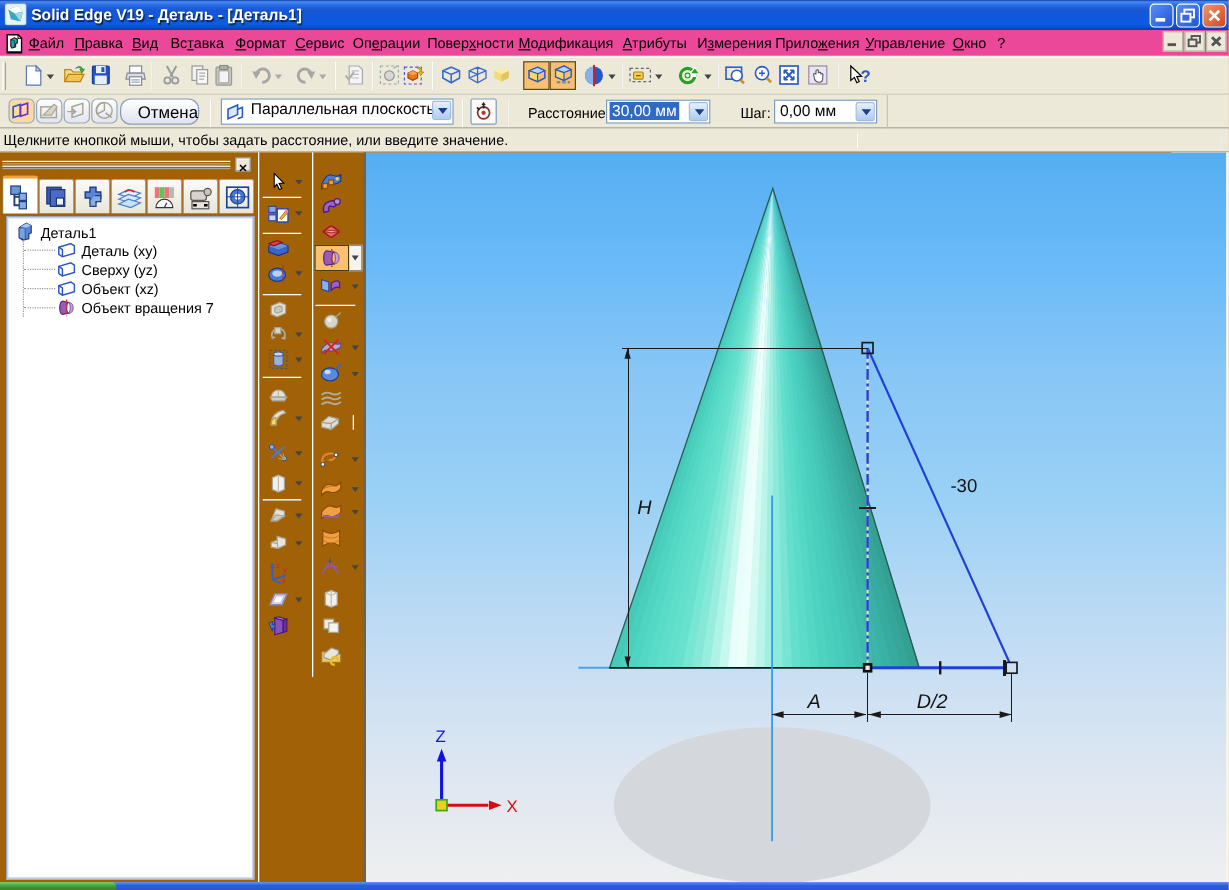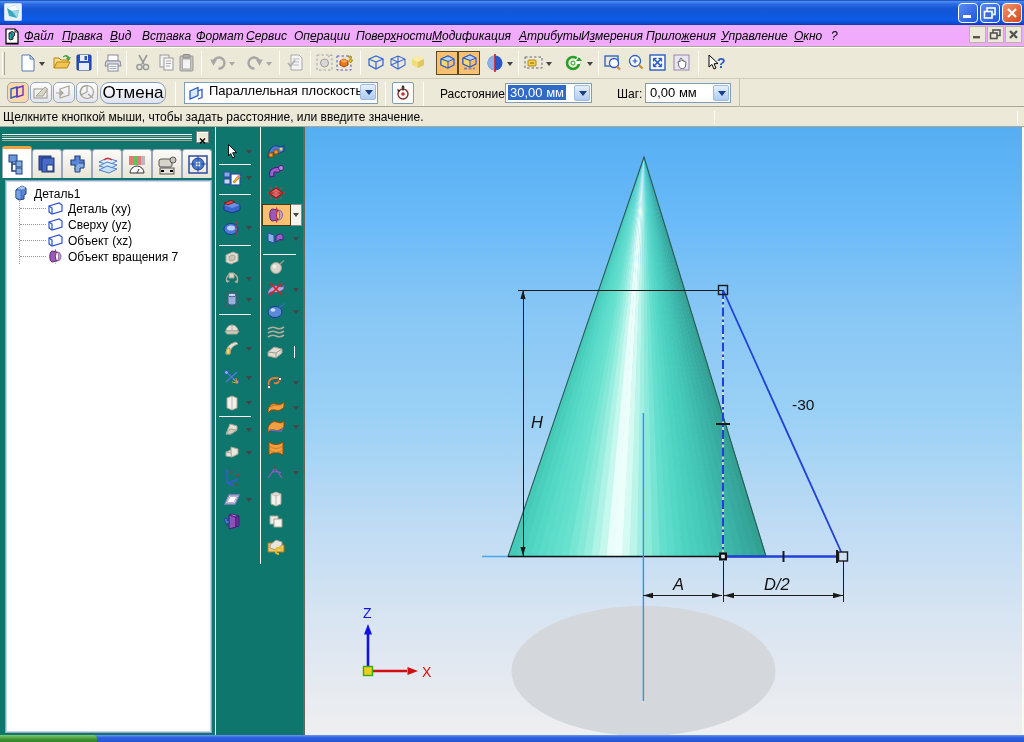--- a/index.html
+++ b/index.html
@@ -7,40 +7,40 @@
 body { font-family:"Liberation Sans", sans-serif; position:relative; background:#ece9d8; }
 .abs { position:absolute; }
 
 #titlebar { left:0; top:0; width:1024px; height:25px;
   background:linear-gradient(180deg,#0f3ca8 0%,#4a8cf4 6%,#2a6ae4 16%,#1656d4 35%,#1058dc 60%,#0d5ce8 80%,#0b4cd0 92%,#0a3ba6 100%);
 }
 #titlebar .ticon { position:absolute; left:4px; top:3px; width:18px; height:18px; }
 #titlebar .ttext { position:absolute; left:26px; top:5px; font-size:13px; font-weight:bold; color:#fff; text-shadow:1px 1px 1px #123; letter-spacing:0px; }
 .tbtn { position:absolute; top:3px; width:20px; height:20px; border:1px solid #fff; border-radius:4px; color:#fff; text-align:center; }
 
-#menubar { left:0; top:25px; width:1024px; height:22px; background:#f0abfc; border-bottom:1px solid #aca899; font-size:12px; color:#000;font-style:italic; }
+#menubar { left:0; top:25px; width:1024px; height:22px; background:#ec4899; border-bottom:1px solid #aca899; font-size:12px; color:#000; }
 #menubar span.mi { position:absolute; top:4px; }
 
 #toolbar { left:0; top:47px; width:1024px; height:31px; background:#ece9d8; border-top:1px solid #fff; }
 .tsep { position:absolute; top:3px; width:1px; height:24px; background:#b8b4a2; border-right:1px solid #fff; }
 .ticn { position:absolute; top:6px; }
 .darr { position:absolute; top:14px; width:0; height:0; border-left:3px solid transparent; border-right:3px solid transparent; border-top:4px solid #444; }
 
 #ribbon { left:0; top:78px; width:1024px; height:29px; background:#ece9d8; border-top:1px solid #cfccba; border-bottom:1px solid #aca899; }
 .stepbtn { position:absolute; top:3px; width:22px; height:21px; border:1px solid #9aa8bd; border-radius:5px; background:linear-gradient(180deg,#fdfdfd,#e3e5ef); }
-#cancelbtn { position:absolute; left:100px; top:3px; width:66px; height:22px; border:1px solid #8a9cc0; border-radius:9px; background:linear-gradient(180deg,#ffffff,#dfe3ee); font-size:17px; text-align:center; line-height:20px; color:#000; }
+#cancelbtn { position:absolute; left:100px; top:3px; width:66px; height:22px; border:1px solid #8a9cc0; border-radius:9px; background:linear-gradient(180deg,#ffffff,#dfe3ee); font-size:14px; text-align:right; line-height:20px; color:#000; }
 .rlabel { position:absolute; top:8px; font-size:12px; color:#000; }
 .rinput { position:absolute; top:4px; height:20px; border:1px solid #7f9db9; background:#fff; font-size:12px; }
 .rdrop { position:absolute; right:1px; top:1px; width:16px; height:16px; background:linear-gradient(180deg,#e6f0fb,#aecbf0); border:1px solid #9ebcdf; border-radius:2px; }
 .rdrop:after { content:""; position:absolute; left:4px; top:5px; border-left:4px solid transparent; border-right:4px solid transparent; border-top:5px solid #1a3e8c; }
 
 #hintbar { left:0; top:108px; width:1024px; height:19px; background:#ece9d8; border-bottom:1px solid #aca899; font-size:12px; color:#000; }
 #hintbar span { position:absolute; left:3px; top:2px; }
 
-#client { left:0; top:127px; width:976px; height:608px; background:#0f766e; }
+#client { left:0; top:127px; width:976px; height:608px; background:#a16207; }
 #treebox { position:absolute; left:5px; top:53px; width:207px; height:553px; background:#fff; border:1px solid #94a6c8; box-shadow:0 0 0 1px #c9d5ea inset; }
 .trow { position:absolute; font-size:12px; color:#000; }
 
 .tab { position:absolute; top:22px; width:30px; height:29px; background:linear-gradient(180deg,#fbfaf6,#e8e5d8); border:1px solid #9aa8bd; border-bottom:none; border-radius:3px 3px 0 0; }
 .tab.active { top:19px; height:32px; background:#fff; border-top:3px solid #f0a23c; }
 
 .vsep { position:absolute; width:1px; background:#b8b4a2; border-right:1px solid #fff; }
 .hsep2 { position:absolute; height:1px; background:#b8b4a2; border-bottom:1px solid #fff; }
 .vicn { position:absolute; }
 .vdarr { position:absolute; width:0; height:0; border-left:3px solid transparent; border-right:3px solid transparent; border-top:4px solid #444; }
@@ -50,20 +50,21 @@
 </style>
 </head>
 <body>
 <div id="titlebar" class="abs">
   <svg class="ticon" viewBox="0 0 18 18">
     <rect x="0" y="0" width="18" height="18" rx="2" fill="#e8f2fc" stroke="#9ab" stroke-width="0.8"></rect>
     <path d="M3 5 L11 2 L15 7 L13 15 L5 13 Z" fill="#3aa8bc"></path>
     <path d="M3 5 L11 2 L15 7 L8 8 Z" fill="#fff"></path>
     <path d="M8 8 L15 7 L13 15 Z" fill="#9adaE8"></path>
   </svg>
+  <span class="ttext">Solid Edge V19 - Деталь - [Деталь1]</span>
   <div class="tbtn" style="right:46px; background:linear-gradient(135deg,#5a8cf4,#2055d8);"><svg width="18" height="18" viewBox="0 0 18 18">
         <rect x="4" y="11" width="8" height="3" fill="#fff"></rect>
       </svg></div>
   <div class="tbtn" style="right:24px; background:linear-gradient(135deg,#5a8cf4,#2055d8);"><svg width="18" height="18" viewBox="0 0 18 18">
         <rect x="6" y="4" width="8" height="6.5" fill="none" stroke="#fff" stroke-width="1.6"></rect>
         <rect x="3.5" y="7.5" width="7.5" height="6.5" fill="#3a6ae0" stroke="#fff" stroke-width="1.6"></rect>
       </svg></div>
   <div class="tbtn" style="right:2px; background:linear-gradient(135deg,#f0936a,#d6481e);"><svg width="18" height="18" viewBox="0 0 18 18">
         <path d="M5 5 L13 13 M13 5 L5 13" stroke="#fff" stroke-width="2.2"></path>
       </svg></div>

